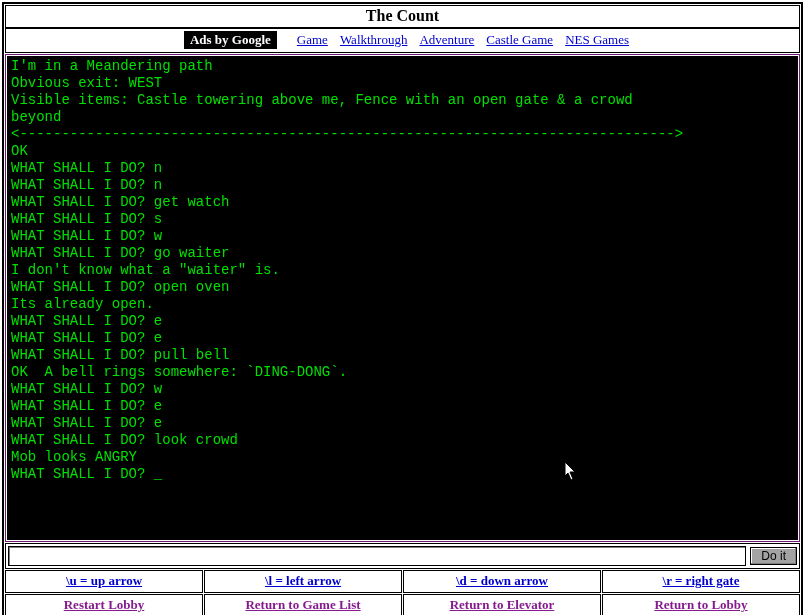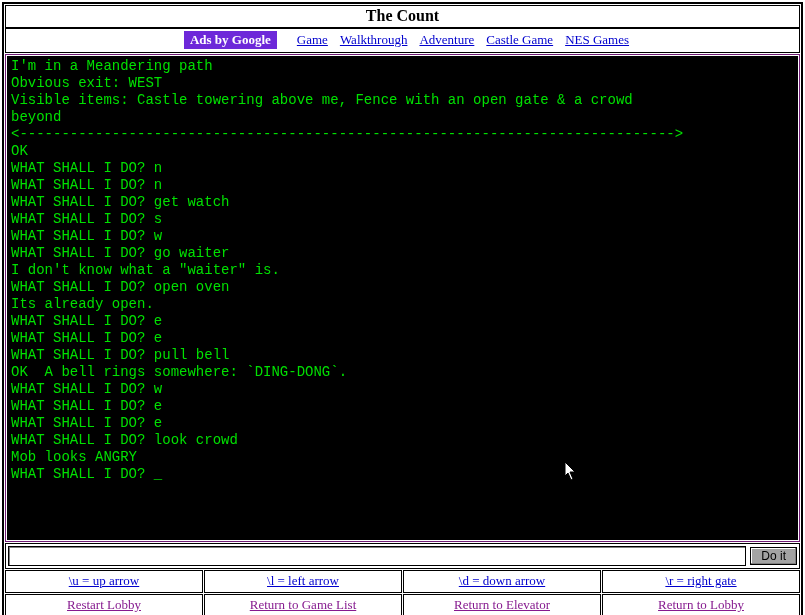--- a/index.html
+++ b/index.html
@@ -30,21 +30,21 @@
     margin-bottom: 1px;
     text-align: center;
     font-size: 13px;
   }
   .nav-row a {
     color: #0000cd;
     text-decoration: underline;
     margin: 0 6px;
   }
   .ads-badge {
-    background: #6d28d9;
+    background: #000000;
     color: #fff;
     font-weight: bold;
     text-decoration: none;
     padding: 1px 6px;
     margin: 0 14px;
     font-size: 13px;
     display: inline-block;
   }
   .terminal-wrap {
     border: 1px solid #701a75;
@@ -102,21 +102,21 @@
     display: grid;
     grid-template-columns: repeat(4, 1fr);
     gap: 1px;
   }
   .link-cell {
     border: 1px solid #000;
     text-align: center;
     padding: 2px 0 3px 0;
     font-size: 13px;
   }
-  .link-cell a { text-decoration: underline; }
+  .link-cell a { text-decoration: underline; font-weight: bold; }
   .row-blue a { color: #0000cd; }
   .row-purple a { color: #861a8f; }
 </style>
 </head>
 <body>
 
 <div class="frame">
 
   <div class="title-row">The Count</div>
 

